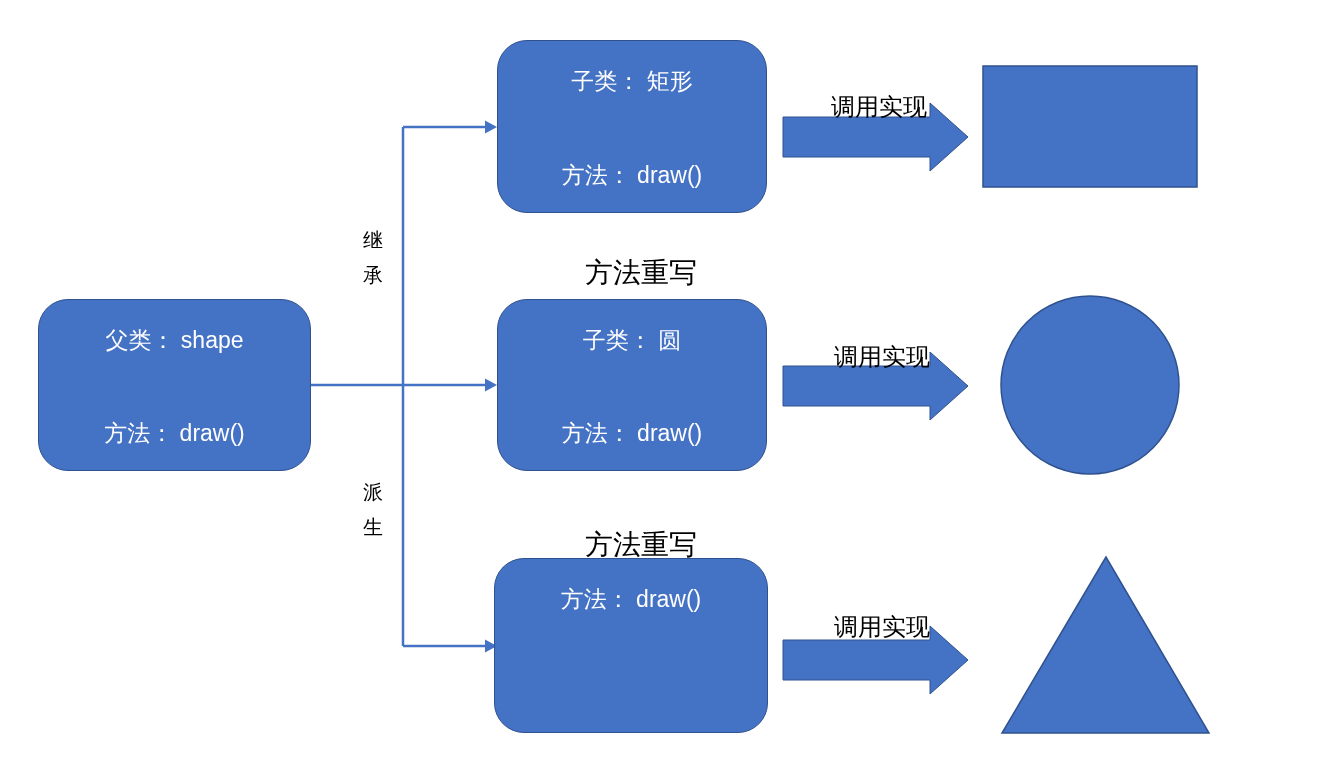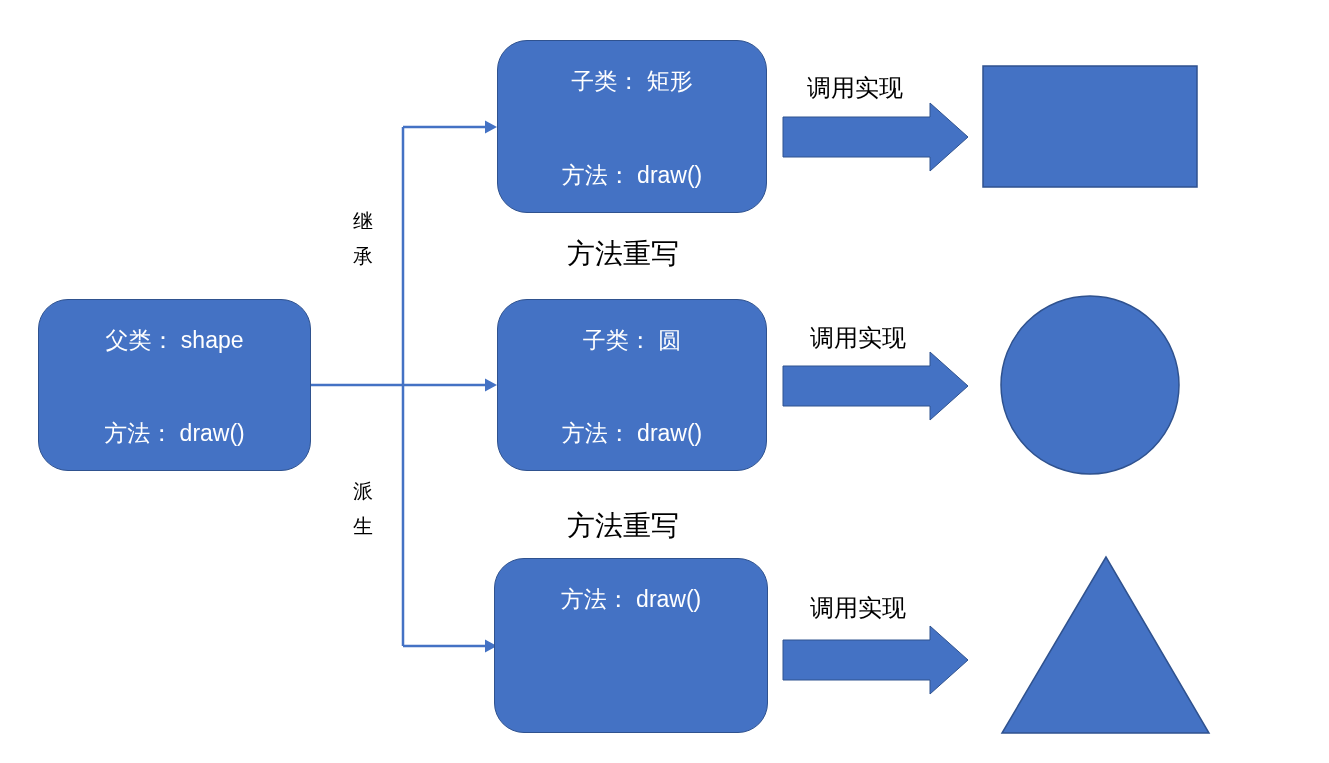--- a/index.html
+++ b/index.html
@@ -45,32 +45,33 @@
   .node .line { line-height: 34px; white-space: nowrap; }
   .parent-box  { left: 38px;  top: 299px; width: 273px; height: 172px; text-align: center; }
   .child-box-1 { left: 497px; top: 40px;  width: 270px; height: 173px; }
   .child-box-2 { left: 497px; top: 299px; width: 270px; height: 172px; }
   .child-box-3 { left: 494px; top: 558px; width: 274px; height: 175px; }
   .lbl {
     position: absolute;
     color: var(--label-text);
     font-size: 24px;
     line-height: 30px;
-    text-align: left;
+    text-align: right;
     white-space: nowrap;
+    margin-top: 19px;
   }
   .lbl-vertical {
     width: 30px;
     white-space: normal;
     word-break: break-all;
     line-height: 35px;
     font-size: 20px;
   }
   .lbl-inherit { left: 353px; top: 204px; }
-  .lbl-derive  { left: 353px; top: 474px; }
+  .lbl-derive  { left: 353px; top: 456px; }
   .lbl-override { width: 130px; font-size: 28px; }
   .lbl-override-1 { left: 567px; top: 239px; }
   .lbl-override-2 { left: 567px; top: 511px; }
   .lbl-invoke { width: 120px; font-size: 24px; }
   .lbl-invoke-1 { left: 807px; top: 73px; }
   .lbl-invoke-2 { left: 810px; top: 323px; }
   .lbl-invoke-3 { left: 810px; top: 593px; }
 </style>
 </head>
 <body>

